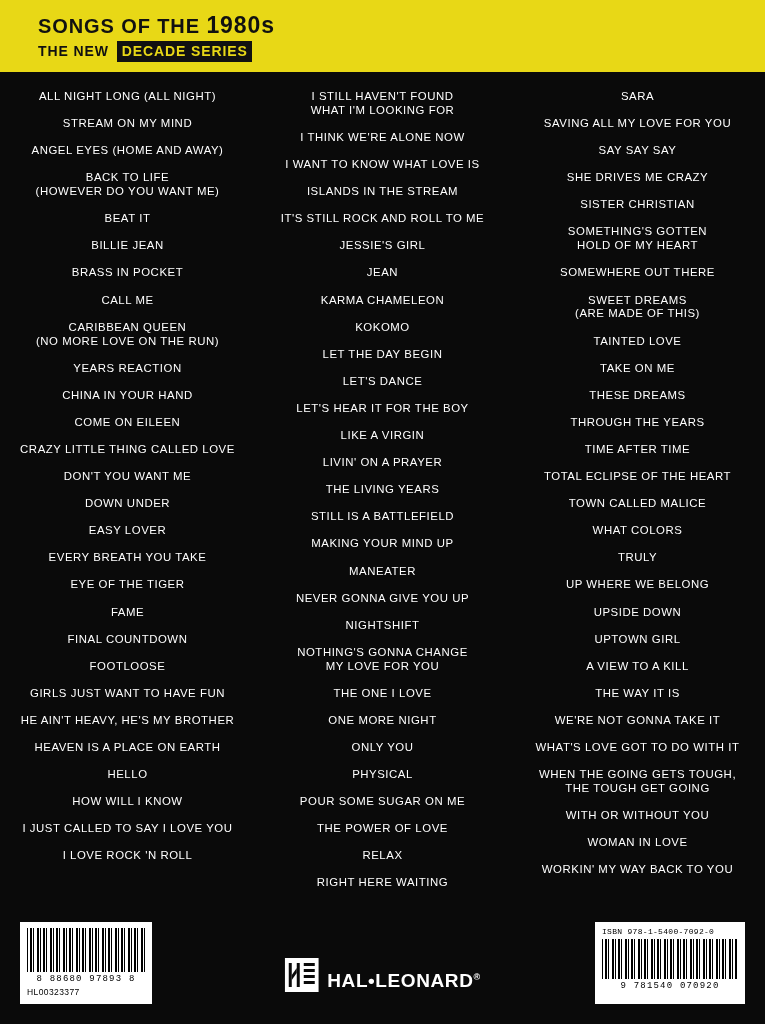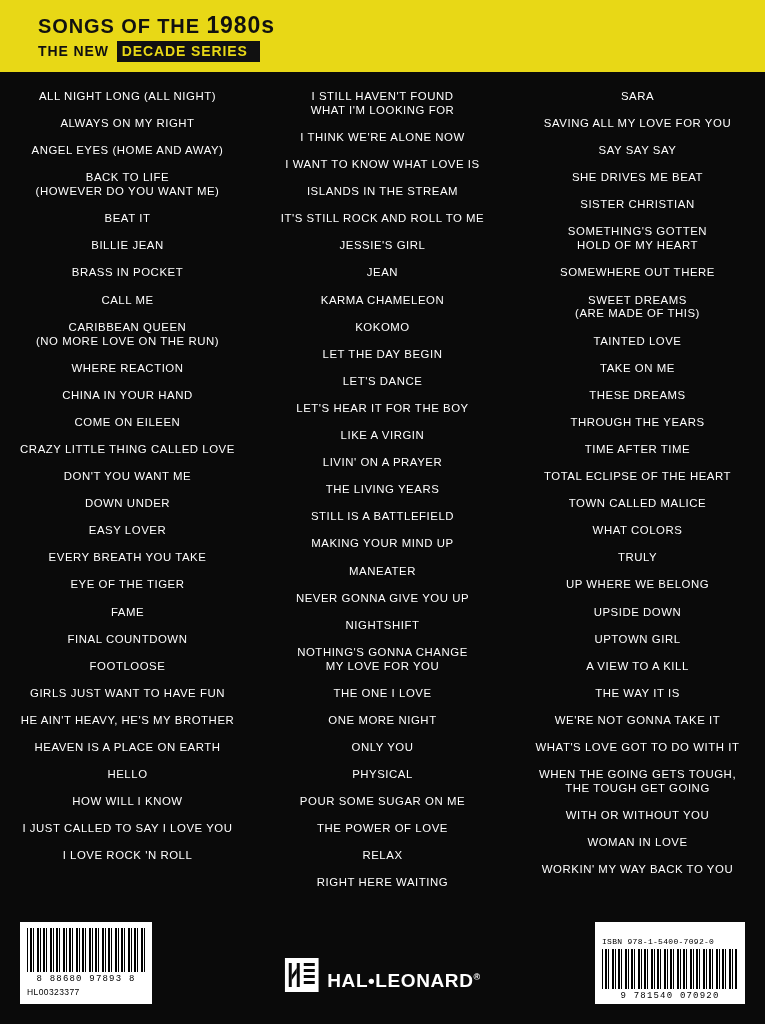--- a/index.html
+++ b/index.html
@@ -47,21 +47,21 @@
     font-size: 14px;
     font-weight: bold;
     letter-spacing: 0.9px;
     color: #111111;
     line-height: 1;
     white-space: nowrap;
   }
   .header-line2 .hl {
     background: #111111;
     color: #e8d816;
-    padding: 2px 12px 3px 5px;
+    padding: 2px 4px 3px 5px;
     margin-left: 3px;
   }
 
   
   .columns {
     position: absolute;
     top: 90px;
     left: 0;
     width: 765px;
     display: flex;
@@ -99,21 +99,21 @@
     bottom: 20px;
     width: 132px;
     height: 82px;
     padding: 6px 7px 17px 7px;
   }
   .barcode-right {
     right: 20px;
     bottom: 20px;
     width: 150px;
     height: 82px;
-    padding: 15px 7px 4px 7px;
+    padding: 5px 7px 4px 7px;
   }
   .bars {
     height: 44px;
     width: 100%;
     background-image: repeating-linear-gradient(
       to right,
       #000 0px, #000 1px, #fff 1px, #fff 3px,
       #000 3px, #000 5px, #fff 5px, #fff 6px,
       #000 6px, #000 7px, #fff 7px, #fff 10px,
       #000 10px, #000 12px, #fff 12px, #fff 13px
@@ -180,31 +180,31 @@
       <span>SONGS OF THE </span><span class="decade">1980s</span>
     </div>
     <div class="header-line2">
       <span>THE NEW </span><span class="hl">DECADE SERIES</span>
     </div>
   </div>
 
   <div class="columns">
     <div class="col" id="col0">
         <div class="song">ALL NIGHT LONG (ALL NIGHT)</div>
-        <div class="song">ALWAYS ON MY RIGHT</div>
+        <div class="song">STREAM ON MY MIND</div>
         <div class="song">ANGEL EYES (HOME AND AWAY)</div>
         <div class="song">BACK TO LIFE
 (HOWEVER DO YOU WANT ME)</div>
         <div class="song">BEAT IT</div>
         <div class="song">BILLIE JEAN</div>
         <div class="song">BRASS IN POCKET</div>
         <div class="song">CALL ME</div>
         <div class="song">CARIBBEAN QUEEN
 (NO MORE LOVE ON THE RUN)</div>
-        <div class="song">WHERE REACTION</div>
+        <div class="song">YEARS REACTION</div>
         <div class="song">CHINA IN YOUR HAND</div>
         <div class="song">COME ON EILEEN</div>
         <div class="song">CRAZY LITTLE THING CALLED LOVE</div>
         <div class="song">DON'T YOU WANT ME</div>
         <div class="song">DOWN UNDER</div>
         <div class="song">EASY LOVER</div>
         <div class="song">EVERY BREATH YOU TAKE</div>
         <div class="song">EYE OF THE TIGER</div>
         <div class="song">FAME</div>
         <div class="song">FINAL COUNTDOWN</div>
@@ -247,21 +247,21 @@
         <div class="song">PHYSICAL</div>
         <div class="song">POUR SOME SUGAR ON ME</div>
         <div class="song">THE POWER OF LOVE</div>
         <div class="song">RELAX</div>
         <div class="song">RIGHT HERE WAITING</div>
       </div>
     <div class="col" id="col2">
         <div class="song">SARA</div>
         <div class="song">SAVING ALL MY LOVE FOR YOU</div>
         <div class="song">SAY SAY SAY</div>
-        <div class="song">SHE DRIVES ME BEAT</div>
+        <div class="song">SHE DRIVES ME CRAZY</div>
         <div class="song">SISTER CHRISTIAN</div>
         <div class="song">SOMETHING'S GOTTEN
 HOLD OF MY HEART</div>
         <div class="song">SOMEWHERE OUT THERE</div>
         <div class="song">SWEET DREAMS
 (ARE MADE OF THIS)</div>
         <div class="song">TAINTED LOVE</div>
         <div class="song">TAKE ON ME</div>
         <div class="song">THESE DREAMS</div>
         <div class="song">THROUGH THE YEARS</div>

